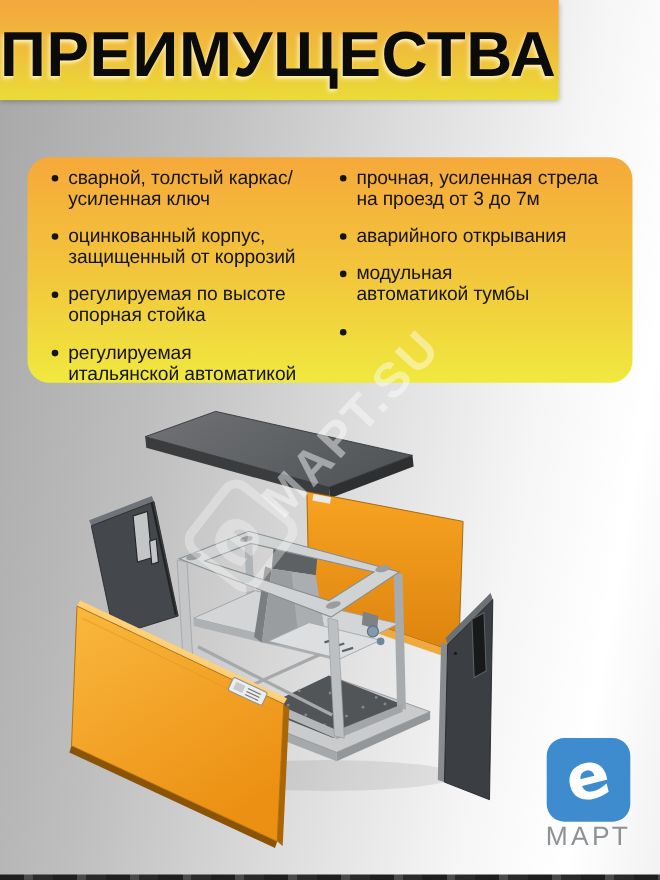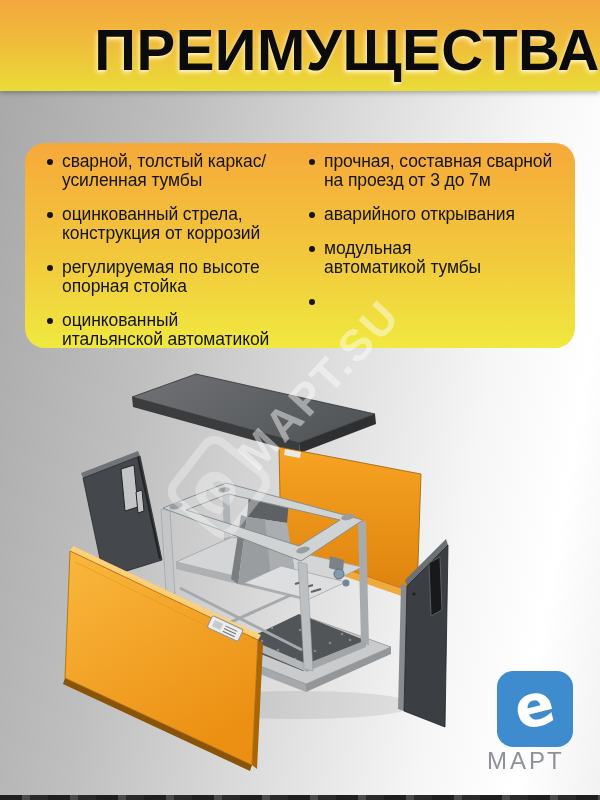--- a/index.html
+++ b/index.html
@@ -2,24 +2,24 @@
 <html><head>
 <meta charset="utf-8">
 <style>
   html,body{margin:0;padding:0;background:#555;}
   .stage{
     position:relative;width:600px;height:800px;overflow:hidden;
     font-family:"Liberation Sans","DejaVu Sans",sans-serif;
     background:linear-gradient(100deg,#a7a7a7 0%,#bfbfbf 28%,#dcdcdc 52%,#f6f6f6 75%,#ffffff 88%,#f2f2f2 100%);
   }
   .header{
-    position:absolute;left:0;top:0;width:600px;height:91px;
+    position:absolute;left:0;top:0;width:508px;height:91px;
     background:linear-gradient(to bottom,#f4a73d 0%,#f0bb3b 45%,#eadc37 100%);
     box-shadow:0 2px 5px rgba(0,0,0,.28);
-    display:flex;align-items:center;justify-content:flex-end;
+    display:flex;align-items:center;justify-content:flex-start;
   }
   .title{
     font-size:58px;font-weight:700;color:#0b0b0b;letter-spacing:.5px;line-height:1;
     padding-top:8px;
     text-shadow:-2px 3px 4px rgba(255,246,190,.75), 0 2px 2px rgba(255,246,190,.5);
   }
   .panel{
     position:absolute;left:25px;top:143px;width:550px;height:205px;border-radius:20px;
     background:linear-gradient(to bottom,#f6a93a 0%,#f2c83c 55%,#f0e93f 100%);
     box-sizing:border-box;padding:9px 16px 8px 22px;
@@ -36,21 +36,21 @@
   .watermark-svg{position:absolute;left:0;top:0;width:600px;height:800px;pointer-events:none;}
   .logo-badge{
     position:absolute;left:497px;top:671px;width:76px;height:76px;border-radius:16px;
     background:#3e8ccd;display:flex;align-items:center;justify-content:center;
   }
   .logo-e{
     color:#ffffff;font-family:"DejaVu Sans",sans-serif;font-weight:700;font-size:58px;line-height:1;
     transform:rotate(-14deg);padding-bottom:6px;
   }
   .logo-brand{
-    position:absolute;left:487px;top:747px;width:96px;text-align:left;
+    position:absolute;left:487px;top:747px;width:96px;text-align:center;
     font-size:24px;color:#8e9297;letter-spacing:3px;font-weight:400;
   }
   .bottom-strip{
     position:absolute;left:0;bottom:0;width:600px;height:5px;
     background:repeating-linear-gradient(90deg,#1f1f1f 0 22px,#4a4a4a 22px 30px,#2a2a2a 30px 48px);
   }
 </style>
 </head>
 <body>
 
@@ -59,50 +59,50 @@
   <div class="header">
     <div class="title">ПРЕИМУЩЕСТВА</div>
   </div>
 
   <div class="panel">
     <ul class="col col-left">
         <li class="adv-item">
           <span class="dot"></span>
           <div class="adv-text">
             <div>сварной, толстый каркас/</div>
-            <div>усиленная тумбы</div>
-          </div>
-        </li>
-        <li class="adv-item">
-          <span class="dot"></span>
-          <div class="adv-text">
-            <div>оцинкованный стрела,</div>
-            <div>конструкция от коррозий</div>
+            <div>усиленная ключ</div>
+          </div>
+        </li>
+        <li class="adv-item">
+          <span class="dot"></span>
+          <div class="adv-text">
+            <div>оцинкованный корпус,</div>
+            <div>защищенный от коррозий</div>
           </div>
         </li>
         <li class="adv-item">
           <span class="dot"></span>
           <div class="adv-text">
             <div>регулируемая по высоте</div>
             <div>опорная стойка</div>
           </div>
         </li>
         <li class="adv-item">
           <span class="dot"></span>
           <div class="adv-text">
-            <div>оцинкованный</div>
+            <div>регулируемая</div>
             <div>итальянской автоматикой</div>
           </div>
         </li>
       </ul>
     <ul class="col col-right">
         <li class="adv-item">
           <span class="dot"></span>
           <div class="adv-text">
-            <div>прочная, составная сварной</div>
+            <div>прочная, усиленная стрела</div>
             <div>на проезд от 3 до 7м</div>
           </div>
         </li>
         <li class="adv-item">
           <span class="dot"></span>
           <div class="adv-text">
             <div>аварийного открывания</div>
           </div>
         </li>
         <li class="adv-item">

